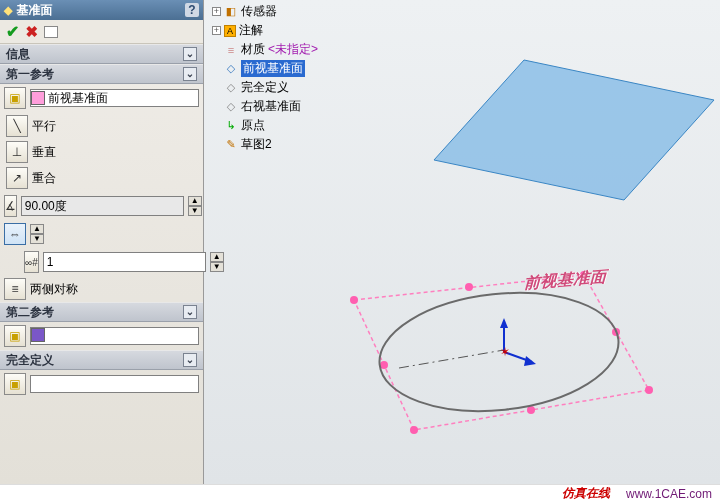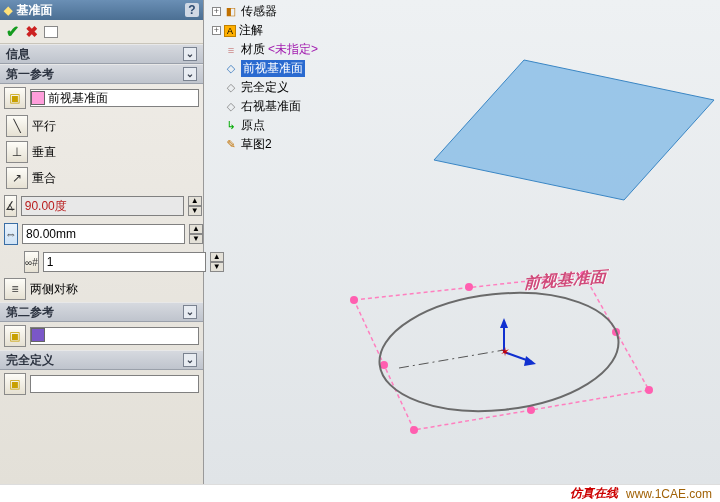--- a/index.html
+++ b/index.html
@@ -19,34 +19,34 @@
 .iconbox{width:22px;height:22px;border:1px solid #8a8a8a;background:linear-gradient(#fdfcf7,#e6e1d3);display:flex;align-items:center;justify-content:center;font-size:12px;color:#333}
 .iconbox.sel{border:1px solid #3a6ea5;background:linear-gradient(#e9f2fb,#cfe3f6)}
 .swatch{width:14px;height:14px;border:1px solid #666}
 .ref-input{height:18px;border:1px solid #808080;background:#fff;flex:1}
 .ref-pink{background:#ff9edb}
 .ref-purple{background:#7a57c8}
 .btnrow{display:flex;flex-direction:column;gap:2px;padding:2px 4px}
 .opt{display:flex;align-items:center;gap:4px;padding:1px 2px}
 .num-wrap{display:flex;align-items:center;padding:3px 4px;gap:4px}
 .num-wrap input{flex:1;height:20px;border:1px solid #808080;padding:0 3px}
-.num-wrap input.dis{background:#e8e8e8;color:#b91c1c}
+.num-wrap input.dis{background:#e8e8e8;color:#000000}
 .spin{display:flex;flex-direction:column}
 .spin div{width:14px;height:10px;border:1px solid #888;background:#e4e1d8;font-size:8px;text-align:center;line-height:8px;cursor:pointer}
 .chk{display:flex;align-items:center;gap:4px;padding:2px 24px}
 .tree{position:absolute;left:210px;top:0;width:170px;background:transparent;padding:2px}
 .tn{display:flex;align-items:center;gap:3px;padding:1px 0;white-space:nowrap}
 .tn .exp{width:9px;height:9px;border:1px solid #888;background:#fff;font-size:9px;line-height:7px;text-align:center;color:#555}
 .tn .ic{width:14px;height:14px;display:inline-flex;align-items:center;justify-content:center;font-size:11px}
 .tn.sel span.lbl{background:#2a6ad0;color:#fff;padding:0 2px}
 .canvas{position:absolute;left:204px;top:0;right:0;bottom:18px;background:linear-gradient(#eef1f3,#e0e4e7)}
 .wm{position:absolute;left:50%;top:45%;transform:translate(-50%,-50%);font-size:42px;font-weight:bold;color:rgba(170,175,180,0.35);letter-spacing:2px}
-.footer{position:absolute;left:0;bottom:0;width:100%;height:18px;background:#fff;border-top:1px solid #ddd;display:flex;align-items:center;justify-content:flex-end;padding:0 8px;gap:8px}
+.footer{position:absolute;left:0;bottom:0;width:100%;height:18px;background:#fff;border-top:1px solid #ddd;display:flex;align-items:center;justify-content:flex-end;padding:0 8px;gap:16px}
 .footer .brand{color:#c00;font-style:italic;font-weight:bold}
-.footer .url{color:#a16207}
+.footer .url{color:#701a75}
 svg.scene{position:absolute;left:0;top:0}
 .sketch-label{position:absolute;left:322px;top:270px;font-weight:bold;font-size:16px;color:#d04a7a;transform:skewX(-20deg) rotate(-5deg);text-shadow:1px 0 #fff}
 </style>
 </head>
 <body>
 
 <div class="canvas">
   <svg class="scene" width="516" height="484">
 
     <polygon points="320,60 510,100 420,200 230,160" fill="#7fb8e6" fill-opacity="0.75" stroke="#3a86c4" stroke-width="1"></polygon>
@@ -164,21 +164,20 @@
   <div class="num-wrap">
     <div class="iconbox">∡</div>
     <input class="dis" disabled="" value="90.00度" style="">
     <div class="spin">
         <div>▲</div>
         <div>▼</div>
       </div>
   </div>
   <div class="num-wrap">
     <div class="iconbox sel">⇔</div>
-    <input value="80.00mm" style="">
     <div class="spin">
         <div>▲</div>
         <div>▼</div>
       </div>
   </div>
   <div class="num-wrap" style="padding-left:24px">
     <div class="iconbox" style="font-size:10px">∞#</div>
     <input value="1" style="">
     <div class="spin">
         <div>▲</div>

